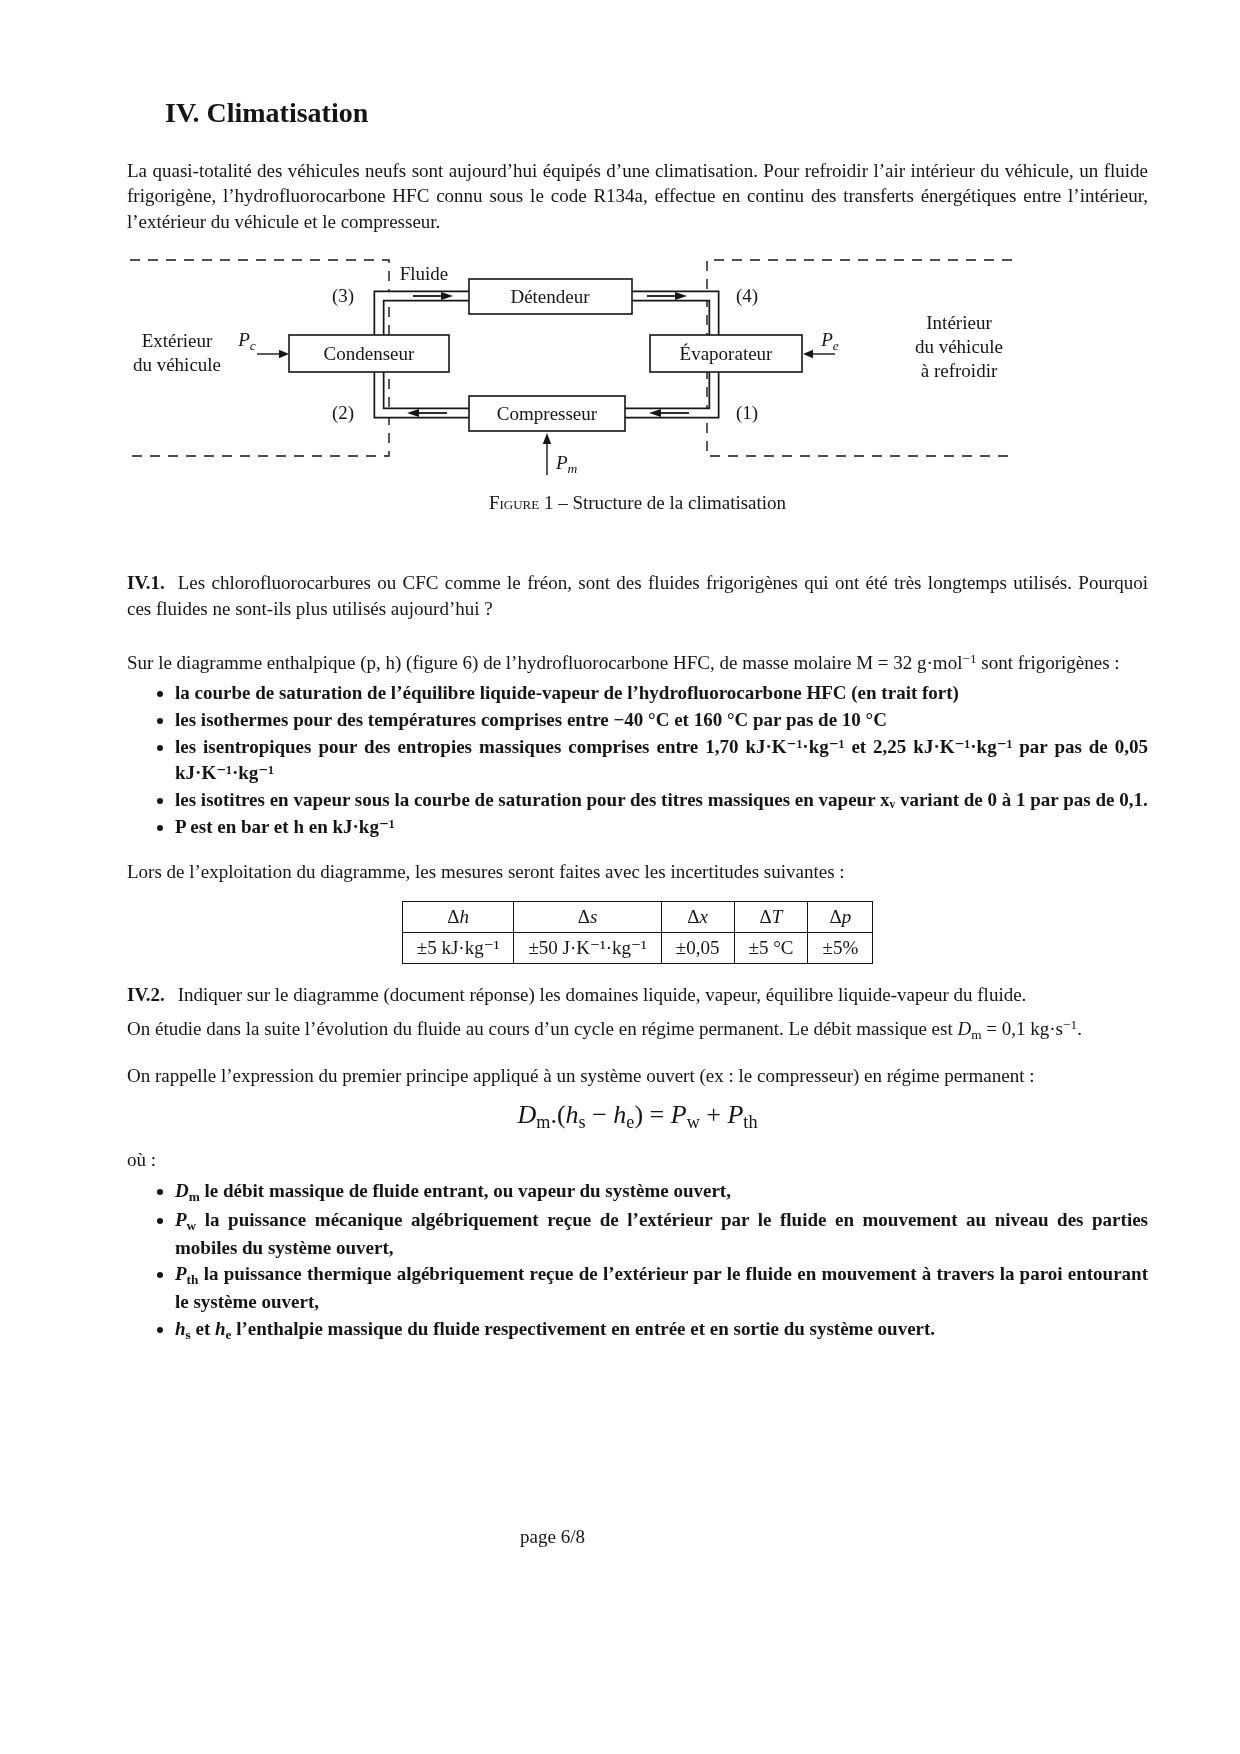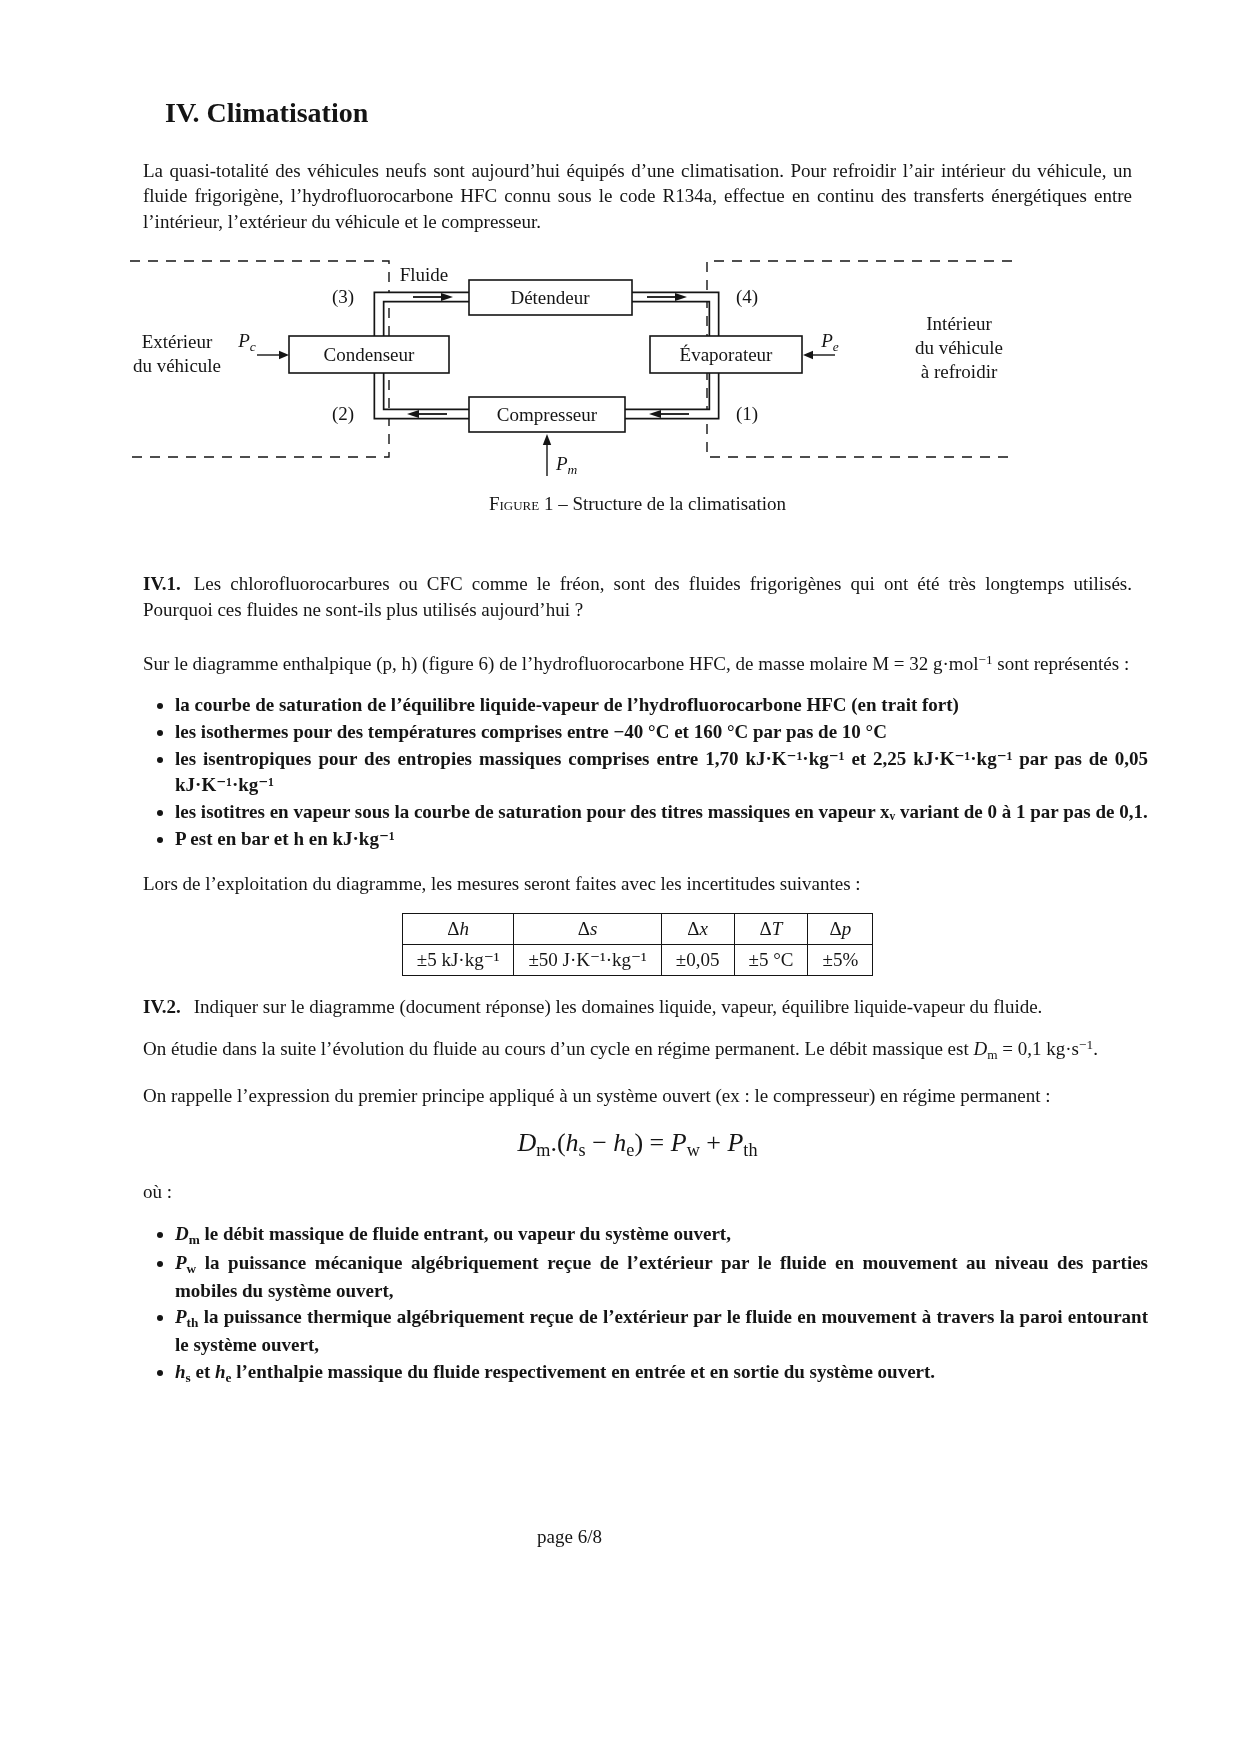--- a/index.html
+++ b/index.html
@@ -3,21 +3,21 @@
 <meta charset="utf-8">
 <style>
   html,body{margin:0;padding:0;}
   body{
     width:1240px;height:1754px;background:#ffffff;color:#151515;
     font-family:"Liberation Serif","DejaVu Serif",serif;
     font-size:19px;line-height:1.36;position:relative;
   }
   .content{padding:96px 92px 0 127px;}
   h1.doc-title{font-size:28px;font-weight:bold;margin:0 0 28px 38px;line-height:1.2;}
-  p{margin:16px;text-align:justify;}
+  p{margin:0;text-align:justify;}
   .intro{margin-top:0;}
   .figure-wrap{margin-top:15px;}
   .figure-wrap svg{display:block;}
   .caption{margin-top:8px;text-align:center;}
   .caption .figlabel{font-variant:small-caps;}
   .q{margin-top:18px;}
   .q-first{margin-top:54px;}
   .qlabel{font-weight:bold;padding-right:13px;}
   .diagram-intro{margin-top:28px;}
   ul.doc-list{margin:5px 0 0 0;padding-left:48px;list-style:disc outside;}
@@ -29,21 +29,21 @@
     font-weight:normal;font-size:19px;white-space:nowrap;
   }
   .regime{margin-top:8px;}
   .principle{margin-top:20px;}
   .equation{margin-top:8px;text-align:center;font-size:26px;}
   .equation i{font-style:italic;}
   .where{margin-top:12px;}
   sub{font-size:0.7em;vertical-align:-0.28em;}
   sup{font-size:0.7em;vertical-align:0.45em;}
   i.scr{font-style:italic;}
-  .footer{position:absolute;top:1524px;left:127px;width:885px;text-align:center;}
+  .footer{position:absolute;top:1524px;left:110px;width:885px;text-align:center;}
   svg text{fill:#151515;}
 </style>
 </head>
 <body>
 
 <div class="content">
 
   <h1 class="doc-title">IV. Climatisation</h1>
 
   <p class="intro">La quasi-totalité des véhicules neufs sont aujourd’hui équipés d’une climatisation. Pour refroidir l’air intérieur du véhicule, un fluide frigorigène, l’hydrofluorocarbone HFC connu sous le code R134a, effectue en continu des transferts énergétiques entre l’intérieur, l’extérieur du véhicule et le compresseur.</p>
@@ -139,21 +139,21 @@
           <tspan>P</tspan><tspan dy="4" font-size="13.5">m</tspan>
         </text>
       </g>
     </svg>
 
     <p class="caption"><span class="figlabel">Figure 1</span><span> – Structure de la climatisation</span></p>
   </div>
 
   <p class="q q-first"><span class="qlabel">IV.1.</span><span>Les chlorofluorocarbures ou CFC comme le fréon, sont des fluides frigorigènes qui ont été très longtemps utilisés. Pourquoi ces fluides ne sont-ils plus utilisés aujourd’hui ?</span></p>
 
-  <p class="diagram-intro"><span>Sur le diagramme enthalpique (p, h) (figure 6) de l’hydrofluorocarbone HFC, de masse molaire M = 32 g·mol</span><sup>−1</sup><span> sont représentés :</span></p>
+  <p class="diagram-intro"><span>Sur le diagramme enthalpique (p, h) (figure 6) de l’hydrofluorocarbone HFC, de masse molaire M = 32 g·mol</span><sup>−1</sup><span> sont frigorigènes :</span></p>
 
   <ul class="doc-list">
     <li>la courbe de saturation de l’équilibre liquide-vapeur de l’hydrofluorocarbone HFC (en trait fort)</li>
     <li>les isothermes pour des températures comprises entre −40 °C et 160 °C par pas de 10 °C</li>
     <li>les isentropiques pour des entropies massiques comprises entre 1,70 kJ·K⁻¹·kg⁻¹ et 2,25 kJ·K⁻¹·kg⁻¹ par pas de 0,05 kJ·K⁻¹·kg⁻¹</li>
     <li>les isotitres en vapeur sous la courbe de saturation pour des titres massiques en vapeur xᵥ variant de 0 à 1 par pas de 0,1.</li>
     <li>P est en bar et h en kJ·kg⁻¹</li>
   </ul>
 
   <p class="uncert-intro">Lors de l’exploitation du diagramme, les mesures seront faites avec les incertitudes suivantes :</p>

